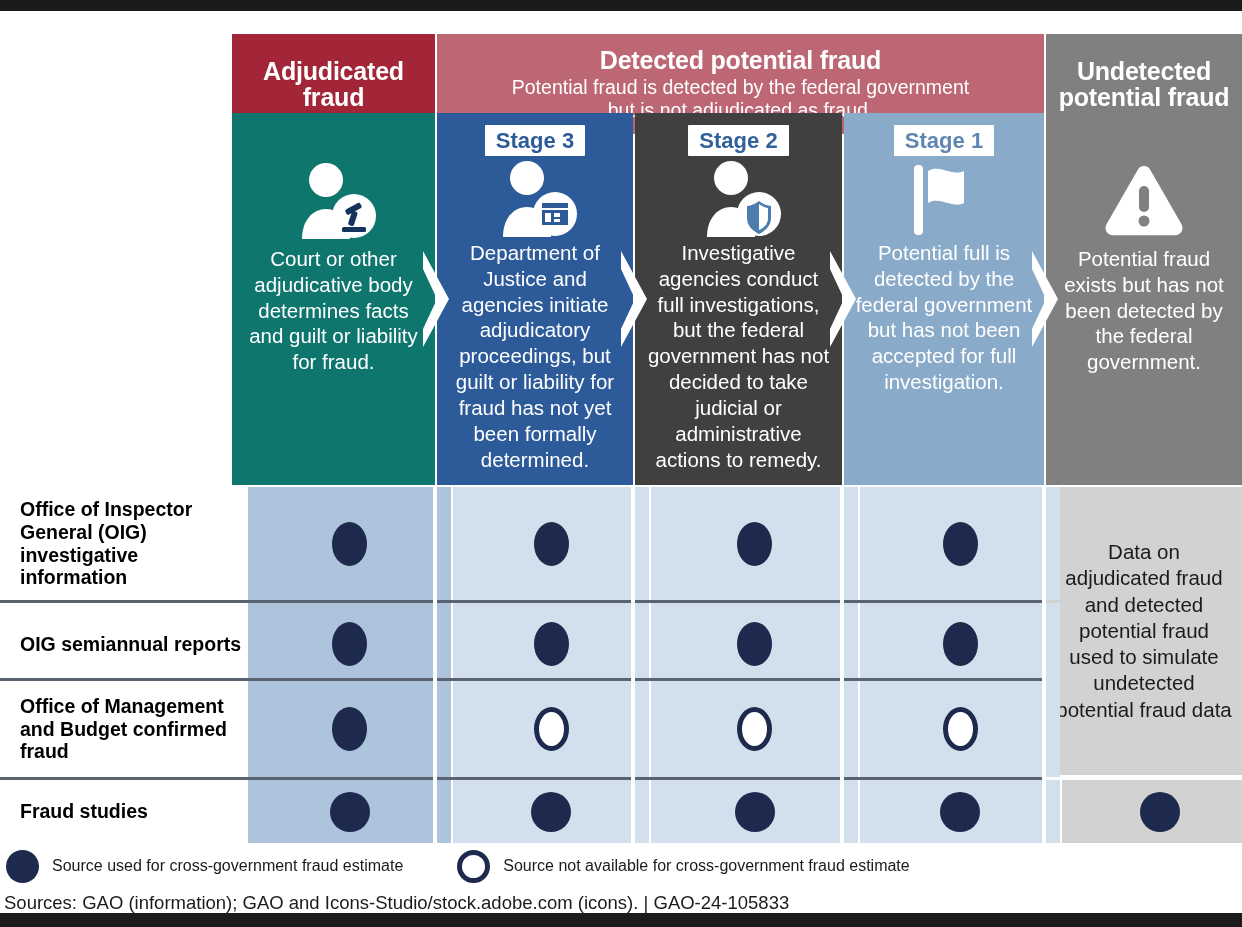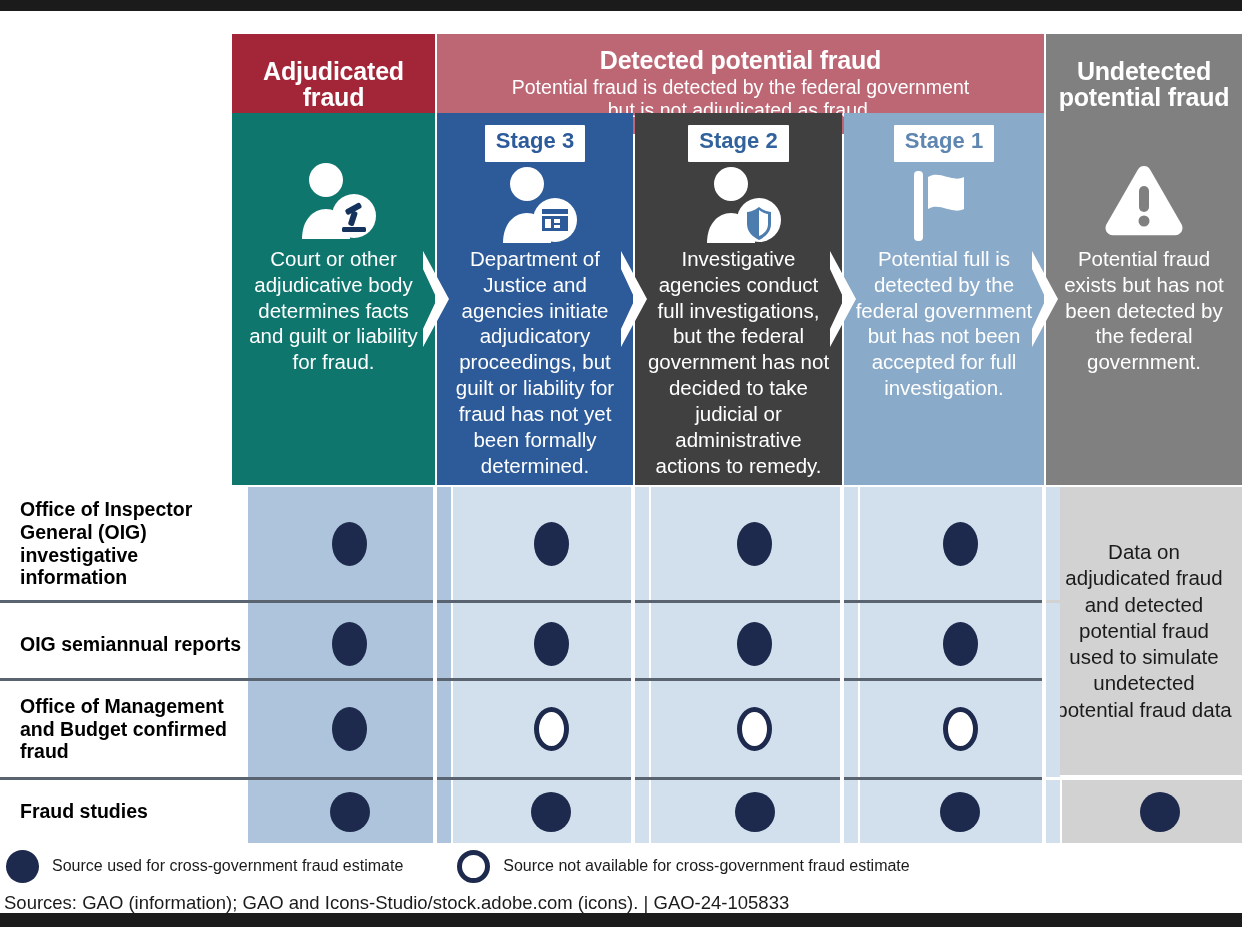--- a/index.html
+++ b/index.html
@@ -30,21 +30,21 @@
 
   
   .stage{position:absolute;top:113px;height:372px;box-sizing:border-box;
          color:#fff;text-align:center;}
   .stage.s0{background:#0f766e;}
   .stage.s3{background:#2d5b9a;}
   .stage.s2{background:#404040;}
   .stage.s1{background:#8aaac9;}
   .stage.sU{background:#808080;}
   .stage .chip{display:inline-block;background:#fff;color:#2d5b9a;
-        font-weight:bold;font-size:22px;line-height:1;padding:5px 11px 10px;
+        font-weight:bold;font-size:22px;line-height:1;padding:5px 11px 4px;
         margin-top:12px;border-radius:1px;}
   .stage .chip.c2{color:#32629c;}
   .stage .chip.c1{color:#5f86b0;}
   .stage .iconwrap{height:84px;display:flex;align-items:center;justify-content:center;}
   .stage .desc{font-size:20.5px;line-height:1.26;padding:0 11px;}
   .stage.s0 .desc{padding-top:4px;}
   .stage.sU .desc{padding-top:4px;}
   .spacer-chip{height:45px;}
 
   

